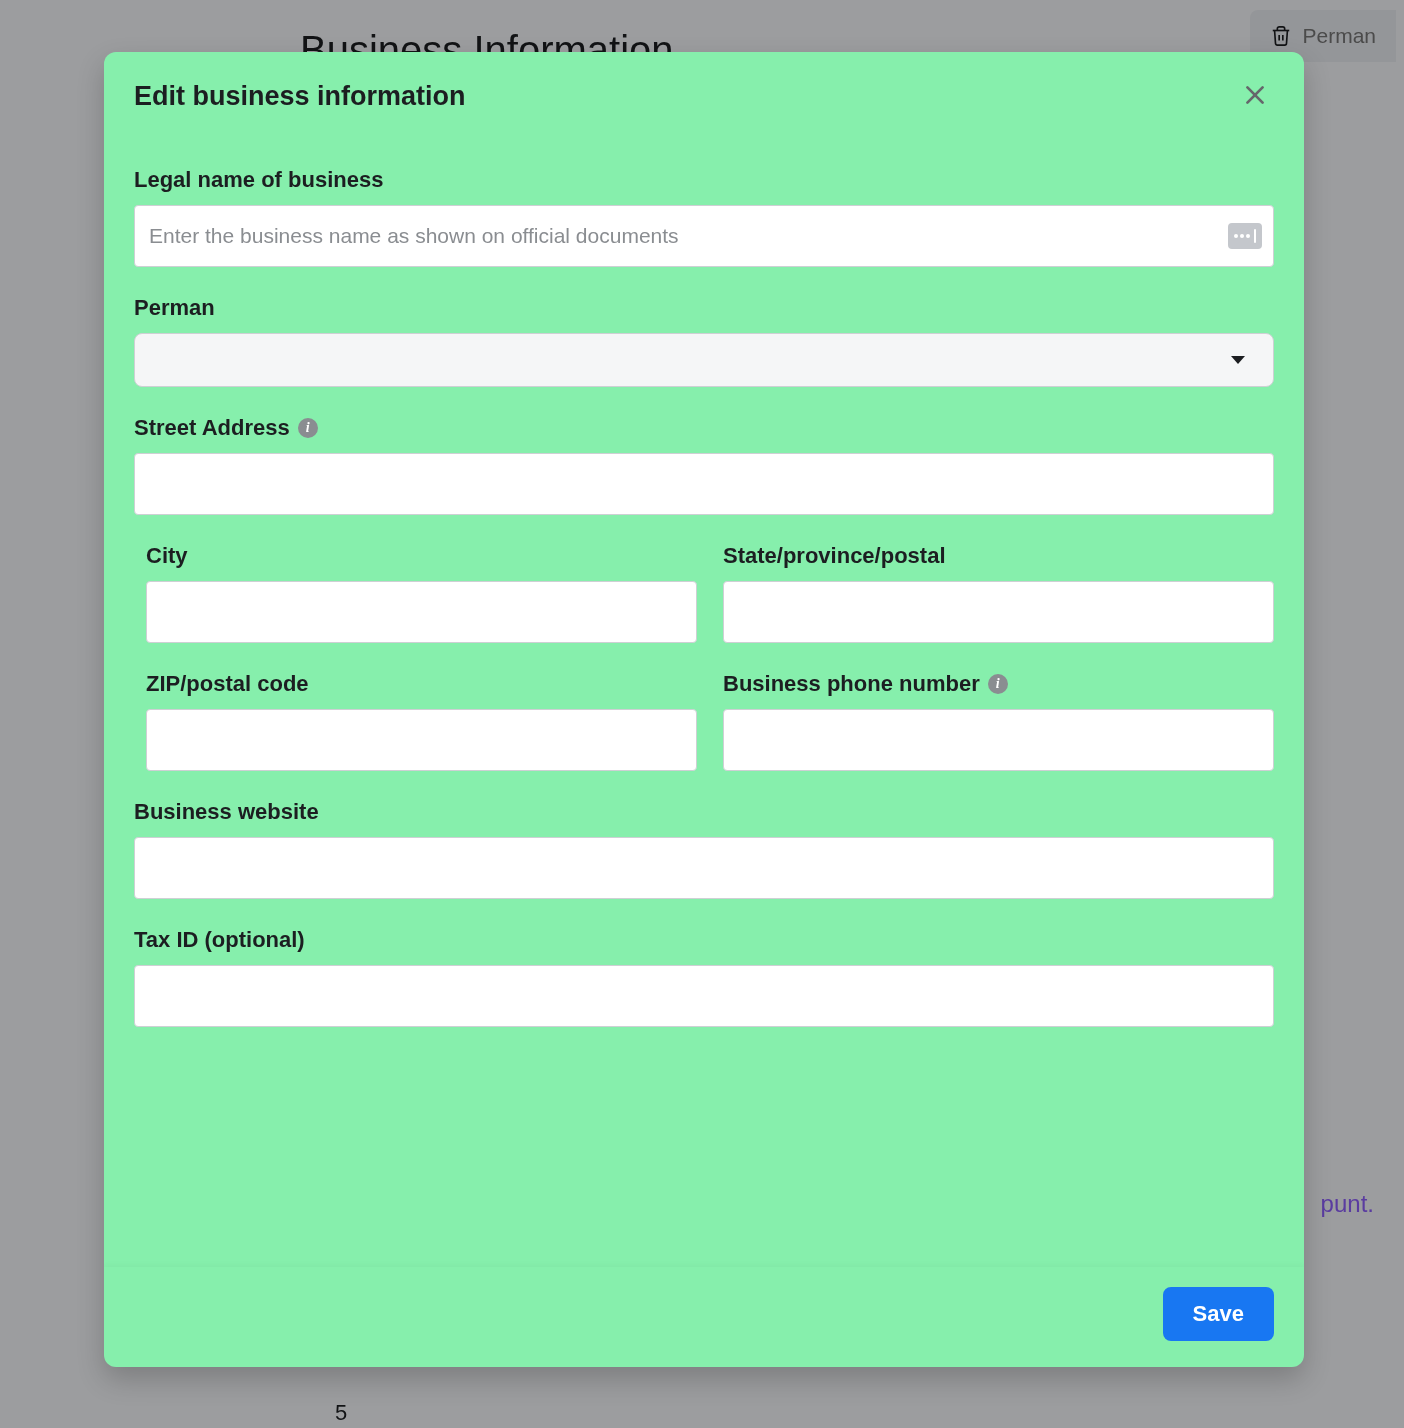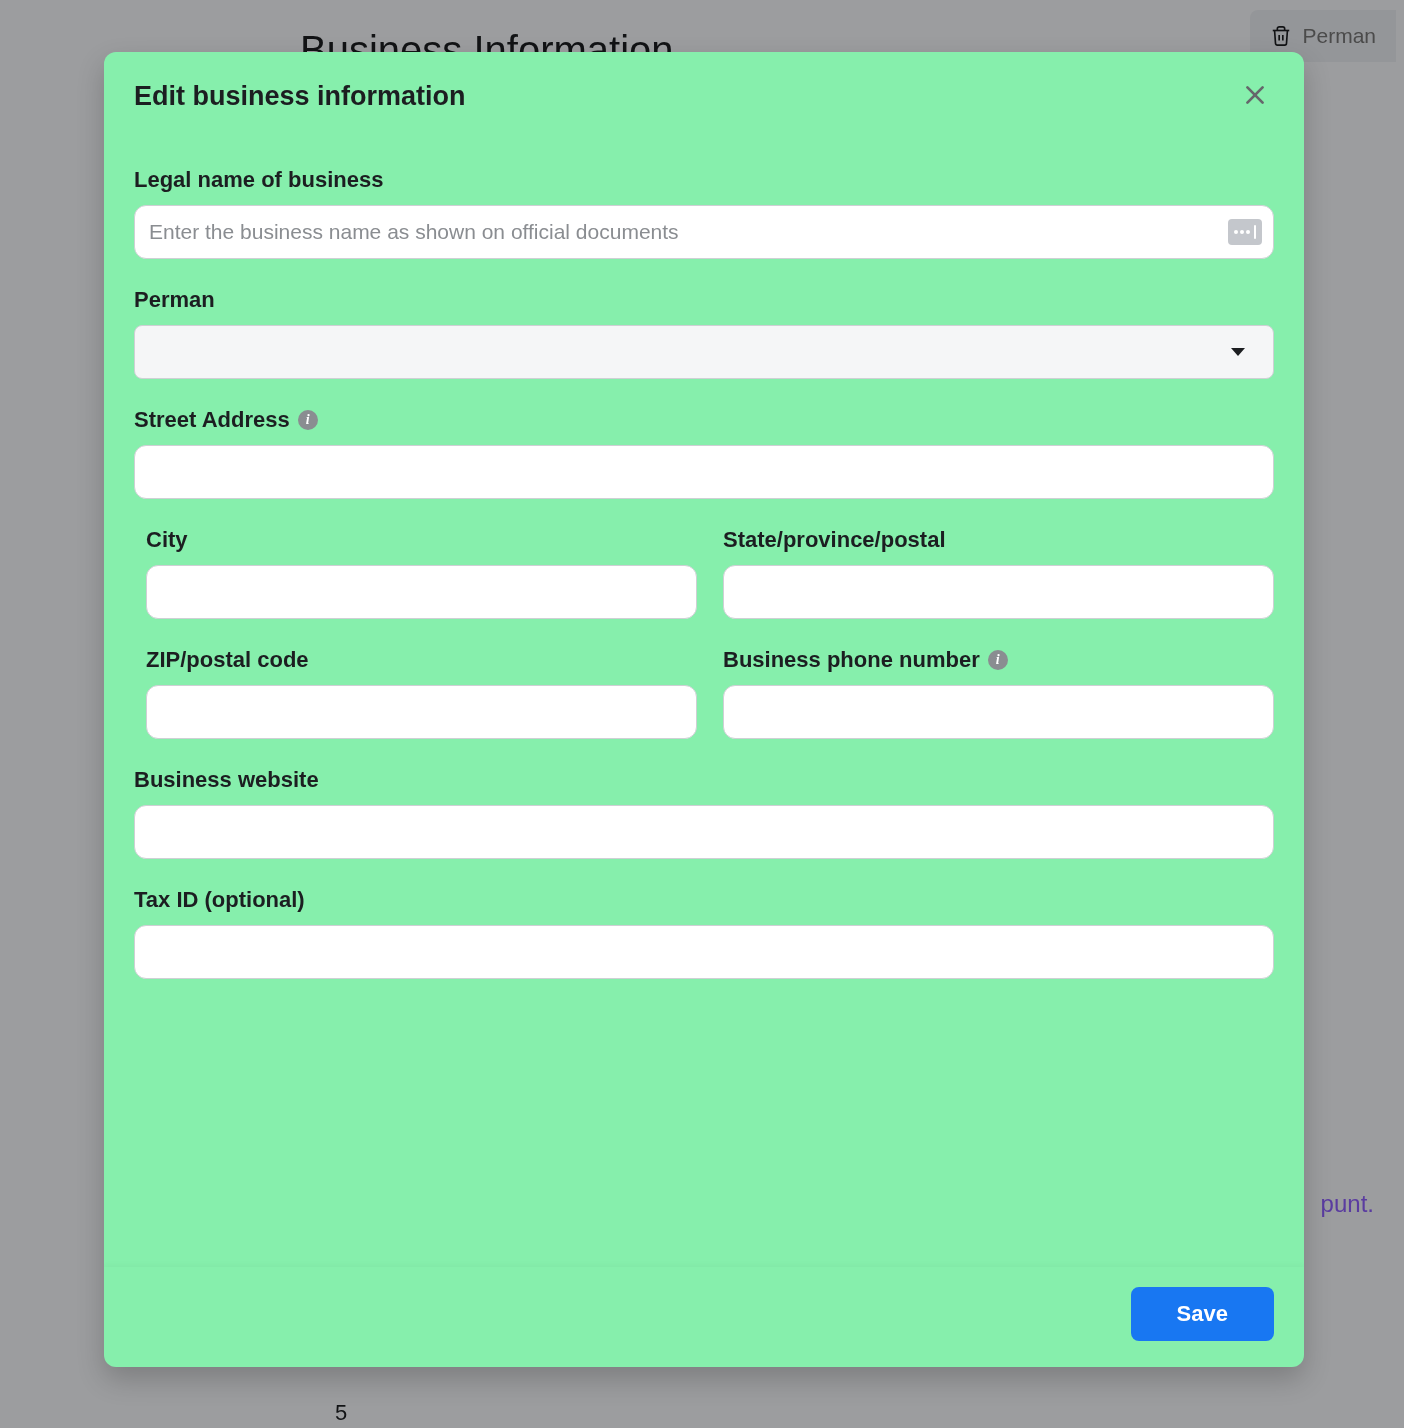--- a/index.html
+++ b/index.html
@@ -118,23 +118,23 @@
     }
     .help-text {
       font-size: 22px;
       color: #65676b;
       margin-top: -4px;
       margin-bottom: 12px;
       font-weight: 400;
     }
     .input {
       width: 100%;
-      height: 54px;
+      height: 62px;
       border: 1px solid #ced0d4;
-      border-radius: 12px;
+      border-radius: 4px;
       padding: 0 14px;
       font-size: 21px;
       color: #1c1e21;
       background: #fff;
     }
     .input::placeholder {
       color: #8a8d91;
     }
     .input-with-badge {
       position: relative;
@@ -212,21 +212,21 @@
       padding: 20px 30px 26px;
       display: flex;
       justify-content: flex-end;
       box-shadow: 0 -2px 6px rgba(0,0,0,0.03);
     }
     .save-btn {
       background: #1877f2;
       color: #fff;
       border: none;
       border-radius: 8px;
-      padding: 14px 46px;
+      padding: 14px 30px;
       font-size: 22px;
       font-weight: 700;
       cursor: pointer;
     }
     .trash-icon svg { display:block; }
   </style>
 </head>
 <body>
 
 <div class="backdrop">

